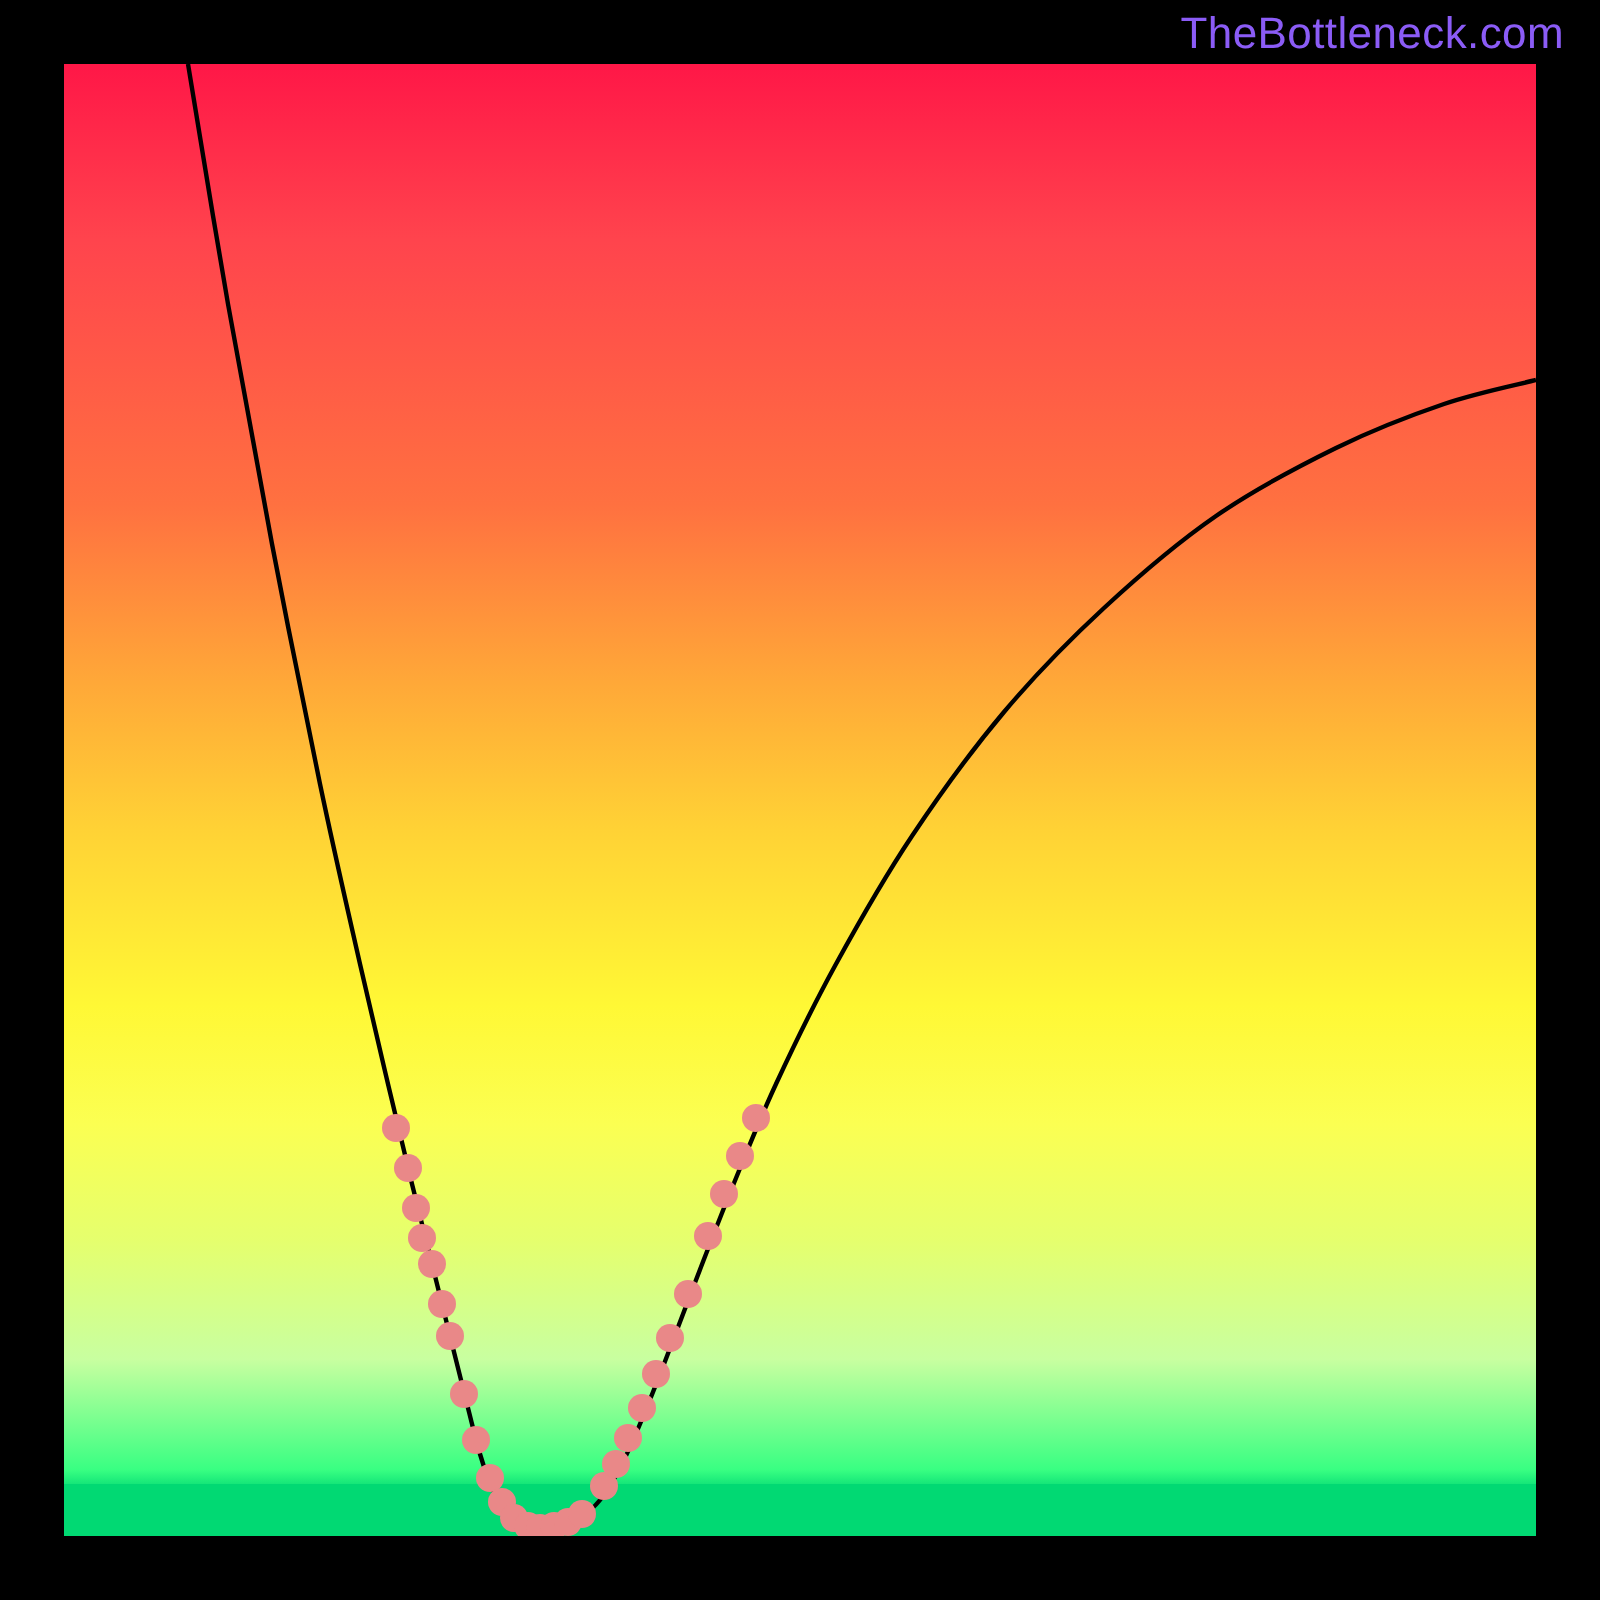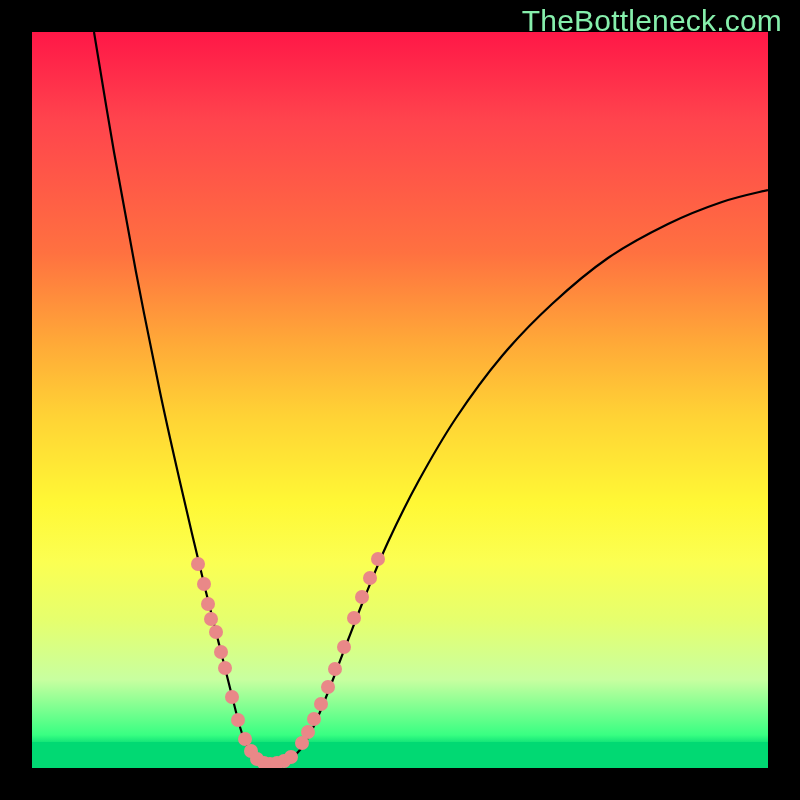--- a/index.html
+++ b/index.html
@@ -16,22 +16,22 @@
     top: 0;
     left: 0;
     width: 800px;
     height: 800px;
     background: #000;
   }
   .watermark {
     position: absolute;
     top: 4px;
     right: 18px;
-    color: #86efac;
-    font-size: 30px;
+    color: #8b5cf6;
+    font-size: 22px;
     font-weight: 500;
     letter-spacing: 0.2px;
     z-index: 10;
     font-family: Arial, sans-serif;
   }
   .plot {
     position: absolute;
     top: 32px;
     left: 32px;
     width: 736px;

